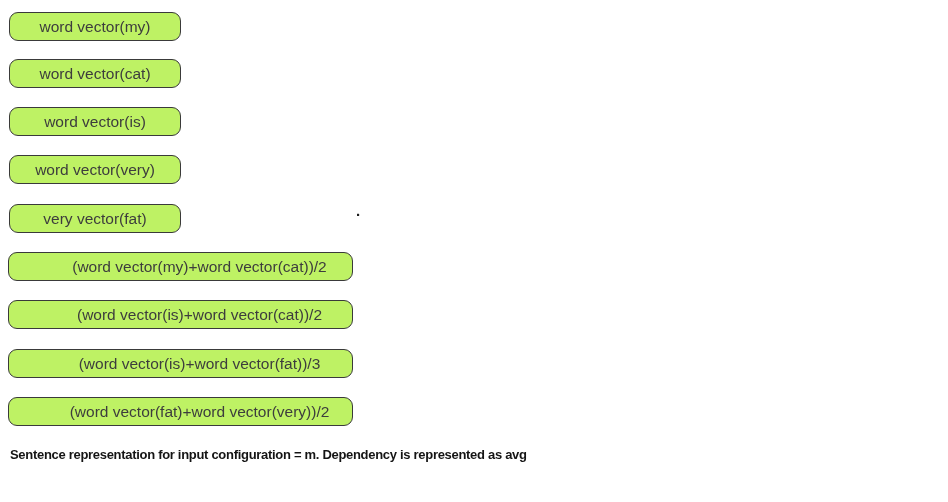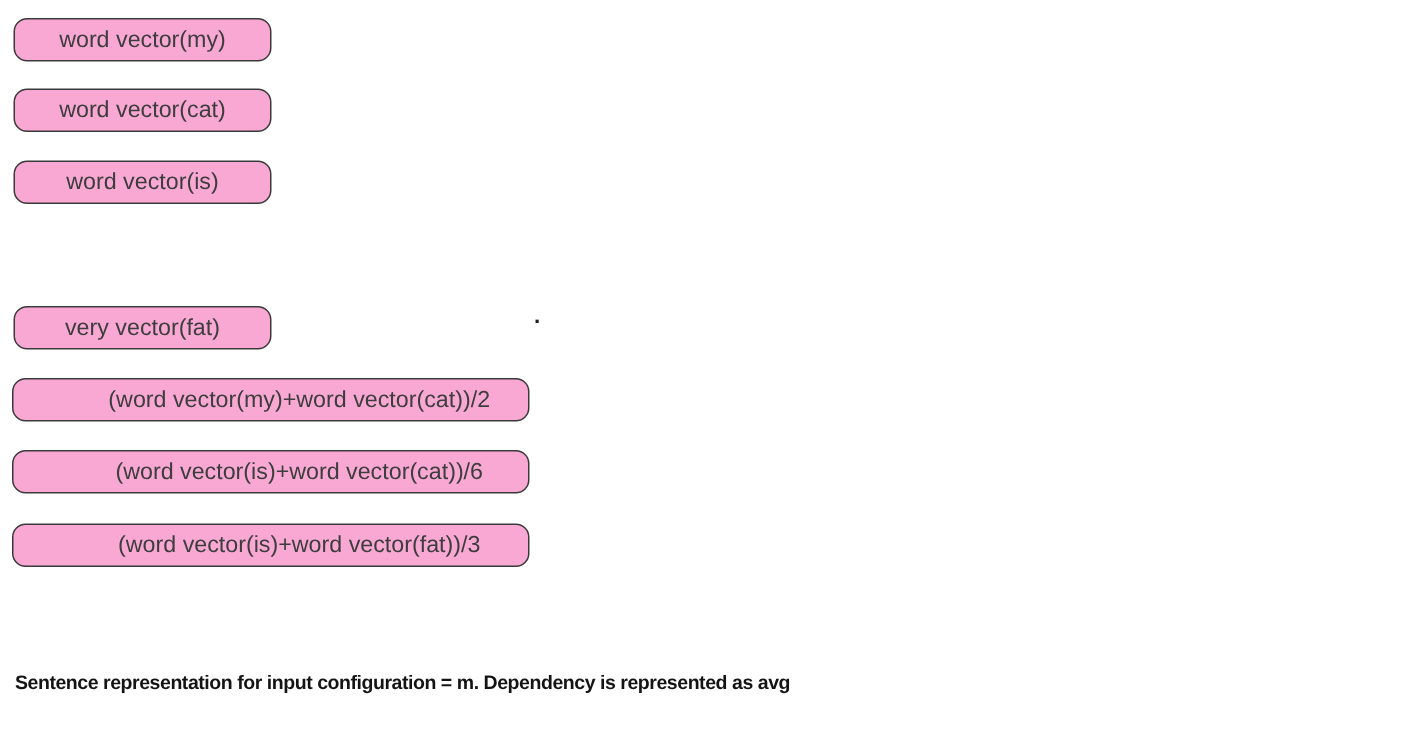--- a/index.html
+++ b/index.html
@@ -14,21 +14,21 @@
     background: #ffffff;
     overflow: hidden;
     font-family: "Liberation Sans", "DejaVu Sans", sans-serif;
   }
   .box {
     position: absolute;
     height: 29px;
     box-sizing: border-box;
     border: 1.5px solid #3a3a3a;
     border-radius: 9px;
-    background: #f9a8d4;
+    background: #bef264;
     display: flex;
     align-items: center;
     justify-content: center;
     font-size: 15.5px;
     color: #3d3d3d;
     white-space: nowrap;
   }
   .wbox {
     left: 9px;
     width: 172px;
@@ -60,25 +60,27 @@
   }
 </style>
 </head>
 <body>
 
 <div class="canvas">
 
   <div class="box wbox" style="top:12px">word vector(my)</div>
   <div class="box wbox" style="top:59px">word vector(cat)</div>
   <div class="box wbox" style="top:107px">word vector(is)</div>
+  <div class="box wbox" style="top:155px">word vector(very)</div>
   <div class="box wbox" style="top:204px">very vector(fat)</div>
 
   <span class="stray-dot">.</span>
 
   <div class="box dbox" style="top:252px">(word vector(my)+word vector(cat))/2</div>
-  <div class="box dbox" style="top:300px">(word vector(is)+word vector(cat))/6</div>
+  <div class="box dbox" style="top:300px">(word vector(is)+word vector(cat))/2</div>
   <div class="box dbox" style="top:349px">(word vector(is)+word vector(fat))/3</div>
+  <div class="box dbox" style="top:397px">(word vector(fat)+word vector(very))/2</div>
 
   <div class="caption">
     <div>Sentence representation for input configuration = m. Dependency is represented as avg</div>
   </div>
 
 </div>
 
 </body></html>

